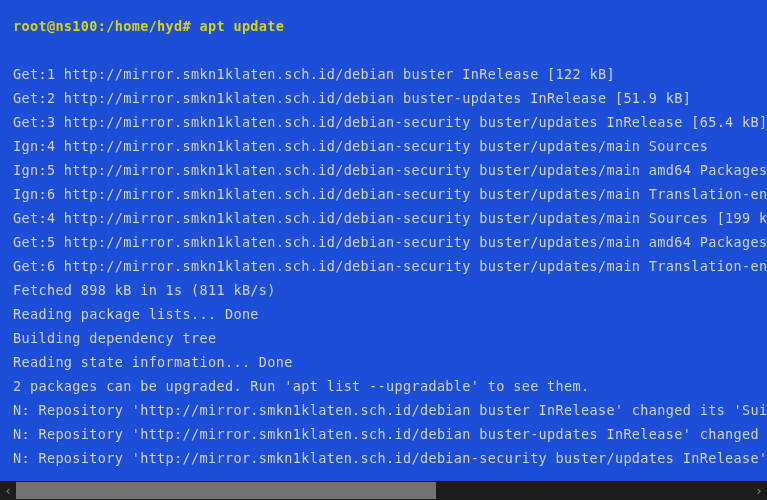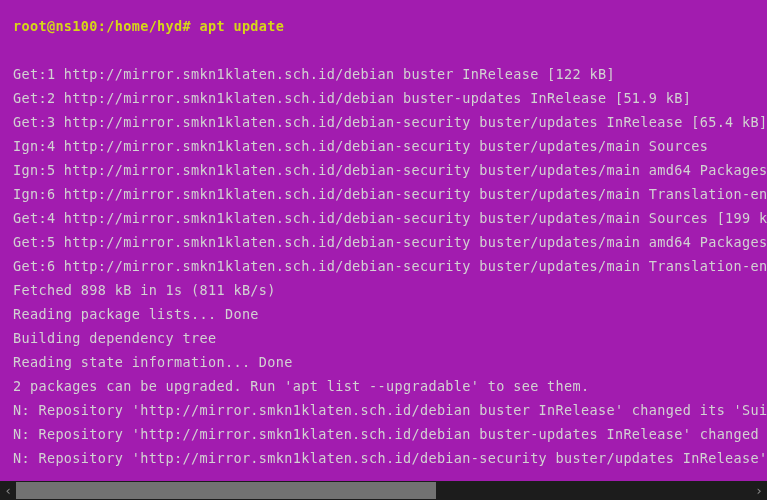--- a/index.html
+++ b/index.html
@@ -4,21 +4,21 @@
 <style>
   html, body {
     margin: 0;
     padding: 0;
     background: #1e1e1e;
   }
   #terminal-window {
     position: relative;
     width: 767px;
     height: 500px;
-    background: #a21caf;
+    background: #1d4ed8;
     overflow: hidden;
     font-family: "DejaVu Sans Mono", "Liberation Mono", monospace;
   }
   #terminal-screen {
     position: absolute;
     left: 0;
     top: 0;
     width: 767px;
     height: 481px;
     overflow: hidden;

